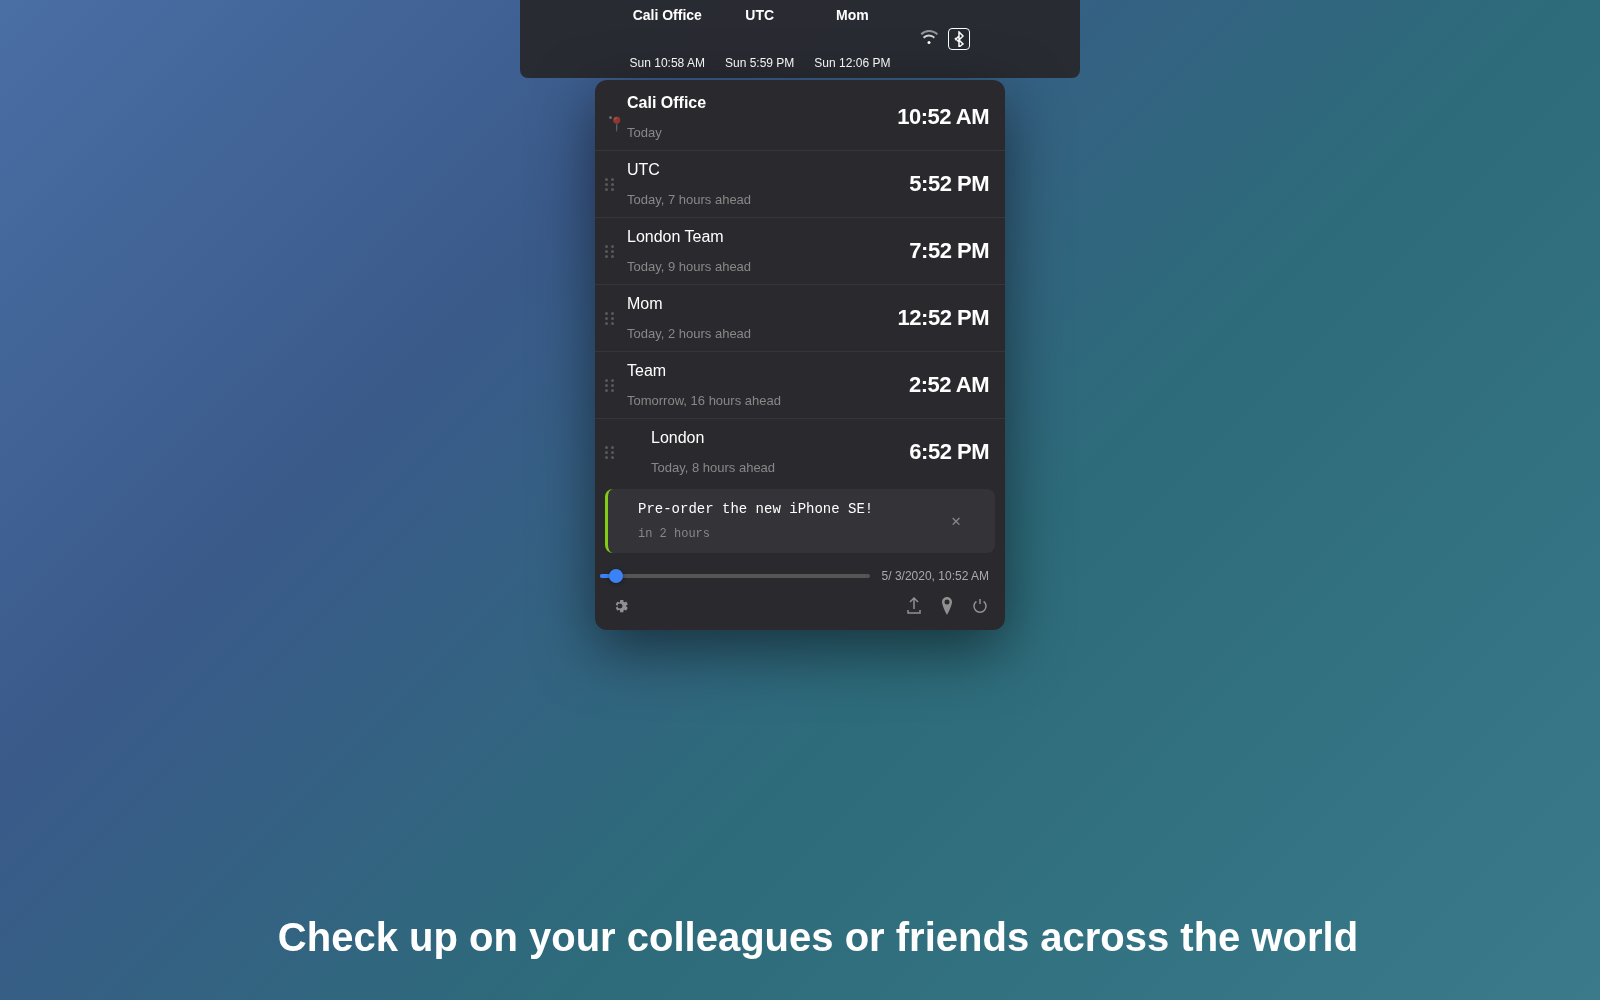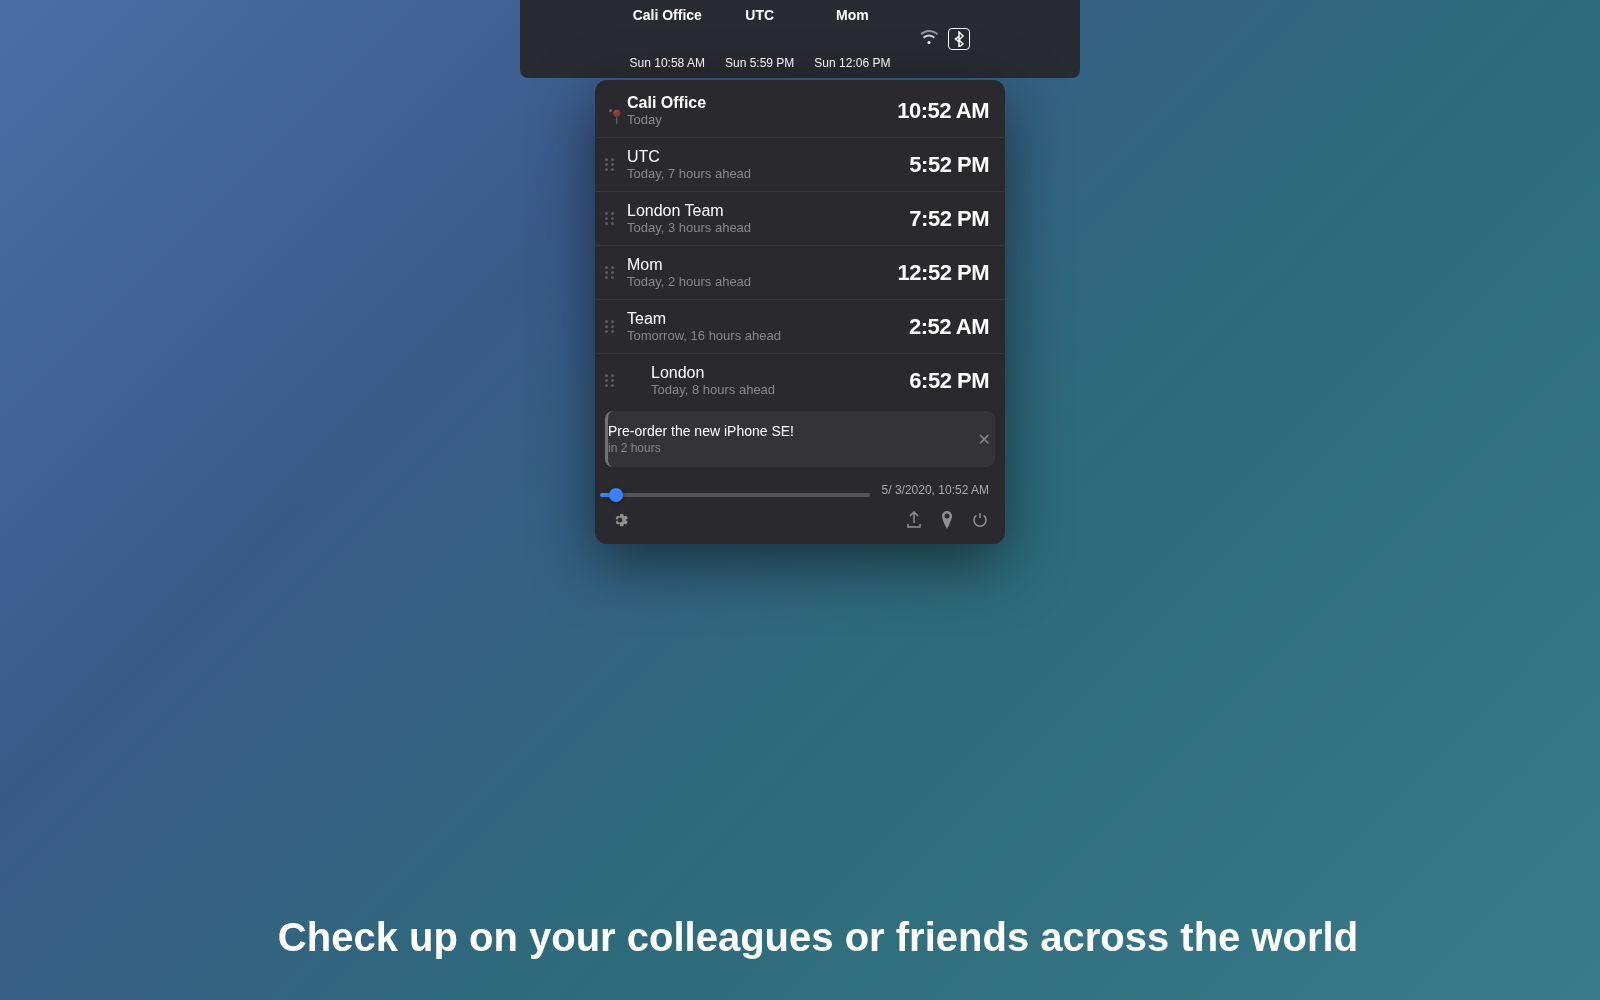--- a/index.html
+++ b/index.html
@@ -151,72 +151,73 @@
 
     .tz-name {
       color: #ffffff;
       font-size: 16px;
       font-weight: 500;
     }
 
     .tz-sub {
       color: #888888;
       font-size: 13px;
-      margin-top: 0;
+      margin-top: 13px;
       font-weight: 400;
     }
 
     .tz-time {
       color: #ffffff;
       font-size: 22px;
       font-weight: 700;
       letter-spacing: -0.5px;
     }
 
     
     .notification-banner {
       margin: 0 10px 8px 10px;
       background: #333338;
       border-radius: 8px;
-      padding: 12px 0;
-      display: flex;
-      align-items: center;
-      border-left: 3px solid #737373;
+      padding: 12px 30px;
+      display: flex;
+      align-items: center;
+      border-left: 3px solid #84cc16;
       position: relative;
+      font-family: Liberation Mono, monospace;
     }
 
     .notification-text {
       flex: 1;
     }
 
     .notification-title {
       color: #ffffff;
       font-size: 14px;
       font-weight: 500;
     }
 
     .notification-sub {
       color: #888888;
       font-size: 12px;
-      margin-top: 2px;
+      margin-top: 10px;
     }
 
     .notification-close {
       color: #888;
       font-size: 16px;
       cursor: pointer;
       padding: 4px;
       border-radius: 4px;
     }
 
     
     .slider-area {
       padding: 8px 16px 4px 5px;
       display: flex;
-      align-items: flex-end;
+      align-items: center;
       gap: 12px;
     }
 
     .slider-track {
       flex: 1;
       height: 4px;
       background: #555;
       border-radius: 2px;
       position: relative;
     }
@@ -364,21 +365,21 @@
             <span></span>
             <span></span>
             <span></span>
             <span></span>
             <span></span>
         </div>
       </div>
       <div class="tz-content">
         <div class="tz-info">
           <span class="tz-name">London Team</span>
-          <span class="tz-sub">Today, 3 hours ahead</span>
+          <span class="tz-sub">Today, 9 hours ahead</span>
         </div>
         <span class="tz-time">7:52 PM</span>
       </div>
     </div>
 
     <div class="timezone-item">
       <div class="drag-handle">
         <div class="drag-dots">
           <span></span>
             <span></span>

